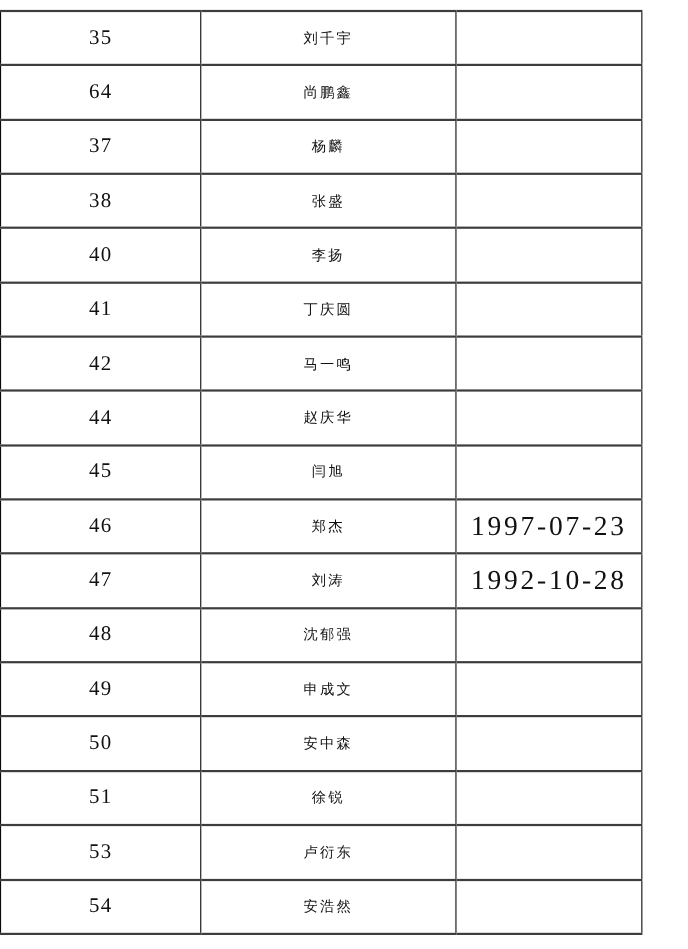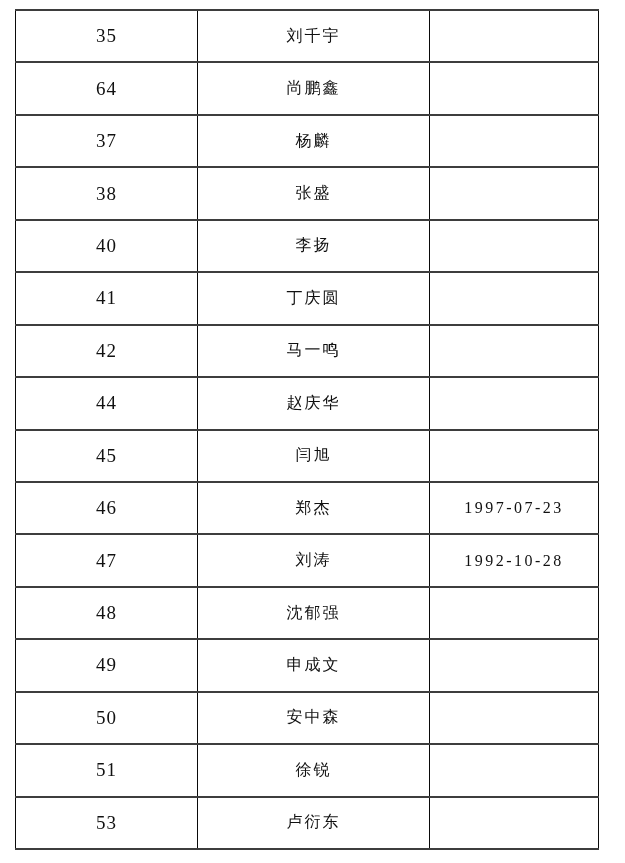--- a/index.html
+++ b/index.html
@@ -11,21 +11,21 @@
     overflow: hidden;
   }
   .page {
     position: relative;
     width: 625px;
     height: 863px;
     background: #ffffff;
   }
   table.roster {
     position: absolute;
-    left: 15px;
+    left: 0;
     top: 9px;
     width: 583px;
     height: 841px;
     border-collapse: collapse;
     table-layout: fixed;
     background: #ffffff;
   }
   col.col-index { width: 182px; }
   col.col-name  { width: 232px; }
   col.col-date  { width: 169px; }
@@ -42,25 +42,25 @@
     color: #111111;
     padding: 0;
     overflow: hidden;
     white-space: nowrap;
   }
   td.cell-index {
     font-size: 19px;
     letter-spacing: 1px;
   }
   td.cell-name {
-    font-size: 16px;
+    font-size: 13px;
     letter-spacing: 2px;
   }
   td.cell-date {
-    font-size: 16px;
+    font-size: 25px;
     letter-spacing: 2.5px;
   }
 </style>
 </head>
 <body>
 
 <div class="page">
   <table class="roster">
     <colgroup>
       <col class="col-index">
@@ -141,15 +141,20 @@
         <tr>
           <td class="cell-index">51</td>
           <td class="cell-name">徐锐</td>
           <td class="cell-date"></td>
         </tr>
         <tr>
           <td class="cell-index">53</td>
           <td class="cell-name">卢衍东</td>
           <td class="cell-date"></td>
         </tr>
+        <tr>
+          <td class="cell-index">54</td>
+          <td class="cell-name">安浩然</td>
+          <td class="cell-date"></td>
+        </tr>
       </tbody>
   </table>
 </div>
 
 </body></html>

